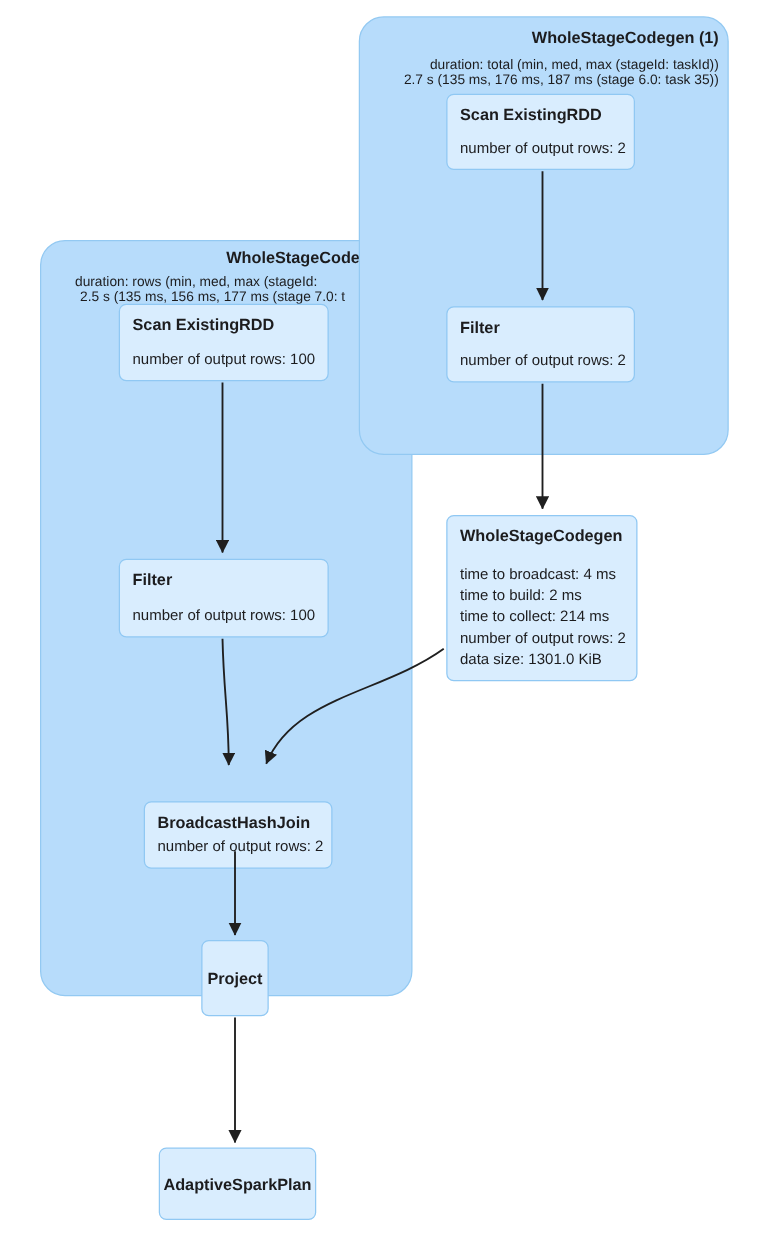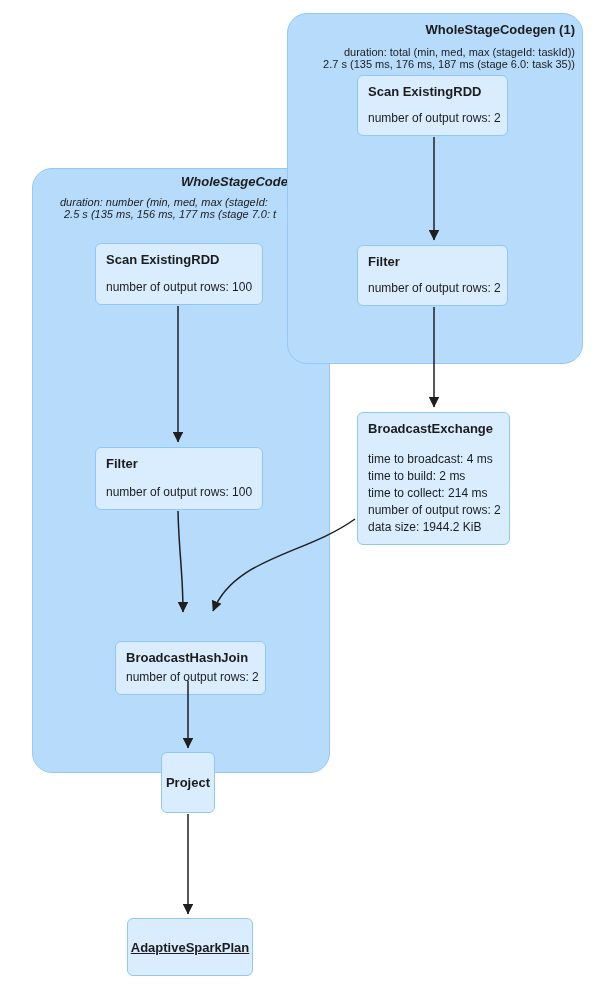--- a/index.html
+++ b/index.html
@@ -12,21 +12,21 @@
   }
   html,body{margin:0;padding:0;background:#ffffff;}
   .stage{
     position:relative;width:614px;height:997px;background:#ffffff;overflow:hidden;
     font-family:"Liberation Sans", sans-serif;color:var(--text);
   }
   .cluster{
     position:absolute;background:var(--cluster_fill);
     border:1px solid var(--cluster_border);border-radius:20px;box-sizing:border-box;
   }
-  .cluster-left{left:32px;top:168px;width:298px;height:605px;z-index:1;font-style:italic;}
+  .cluster-left{left:32px;top:192px;width:298px;height:605px;z-index:1;}
   .cluster-right{left:287px;top:13px;width:296px;height:351px;z-index:2;}
   .cluster-label-block{position:absolute;top:8px;right:7px;text-align:right;white-space:nowrap;}
   .cluster-title{font-size:13px;font-weight:bold;margin-bottom:9px;white-space:nowrap;}
   .cluster-duration{font-size:11px;line-height:12px;white-space:nowrap;}
   .cl-line{position:absolute;white-space:nowrap;}
   .node{
     position:absolute;background:var(--node_fill);
     border:1px solid var(--node_border);border-radius:6px;box-sizing:border-box;
     z-index:3;padding:8px 10px;
   }
@@ -37,21 +37,21 @@
   .edges path{fill:none;stroke:var(--arrow);stroke-width:1.5;}
   .edges marker path{fill:var(--arrow);stroke:none;}
 </style>
 </head>
 <body>
 
 <div class="stage">
 
   <div class="cluster cluster-left">
     <div class="cl-line cluster-title" style="left:148px;top:5px;">WholeStageCode</div>
-    <div class="cl-line cluster-duration" style="left:27px;top:27px;">duration: number (min, med, max (stageId:</div>
+    <div class="cl-line cluster-duration" style="left:27px;top:27px;">duration: rows (min, med, max (stageId:</div>
     <div class="cl-line cluster-duration" style="left:11px;top:39px;margin-left:20px;">2.5 s (135 ms, 156 ms, 177 ms (stage 7.0: t</div>
   </div>
 
   <div class="cluster cluster-right">
     <div class="cluster-label-block">
       <div class="cluster-title">WholeStageCodegen (1)</div>
       <div class="cluster-duration">duration: total (min, med, max (stageId: taskId))</div>
       <div class="cluster-duration">2.7 s (135 ms, 176 ms, 187 ms (stage 6.0: task 35))</div>
     </div>
   </div>
@@ -64,27 +64,27 @@
   </div>
 
   <div class="node" style="left:357px;top:245px;width:151px;height:61px;">
     <div class="node-title">Filter</div>
     <div class="node-metrics">
       <div>number of output rows: 2</div>
     </div>
   </div>
 
   <div class="node" style="left:357px;top:412px;width:153px;height:133px;">
-    <div class="node-title">BroadcastExchange</div>
+    <div class="node-title">WholeStageCodegen</div>
     <div class="node-metrics">
       <div>time to broadcast: 4 ms</div>
       <div>time to build: 2 ms</div>
       <div>time to collect: 214 ms</div>
       <div>number of output rows: 2</div>
-      <div>data size: 1944.2 KiB</div>
+      <div>data size: 1301.0 KiB</div>
     </div>
   </div>
 
   <div class="node" style="left:95px;top:243px;width:168px;height:62px;">
     <div class="node-title">Scan ExistingRDD</div>
     <div class="node-metrics">
       <div>number of output rows: 100</div>
     </div>
   </div>
 
@@ -99,21 +99,21 @@
     <div class="node-title">BroadcastHashJoin</div>
     <div class="node-metrics">
       <div>number of output rows: 2</div>
     </div>
   </div>
 
   <div class="node label-only" style="left:161px;top:752px;width:54px;height:61px;align-items:center;">
     <div class="node-title">Project</div>
   </div>
 
-  <div class="node label-only" style="left:127px;top:918px;width:126px;height:58px;text-decoration:underline;">
+  <div class="node label-only" style="left:127px;top:918px;width:126px;height:58px;">
     <div class="node-title">AdaptiveSparkPlan</div>
   </div>
 
   <svg class="edges" width="614" height="997">
     <defs>
       <marker id="ah" viewBox="0 0 10 10" refX="9.5" refY="5" markerWidth="7" markerHeight="7" orient="auto">
         <path d="M0 0 L10 5 L0 10 z"></path>
       </marker>
     </defs>
     <path d="M434 137 L434 240" marker-end="url(#ah)"></path>

